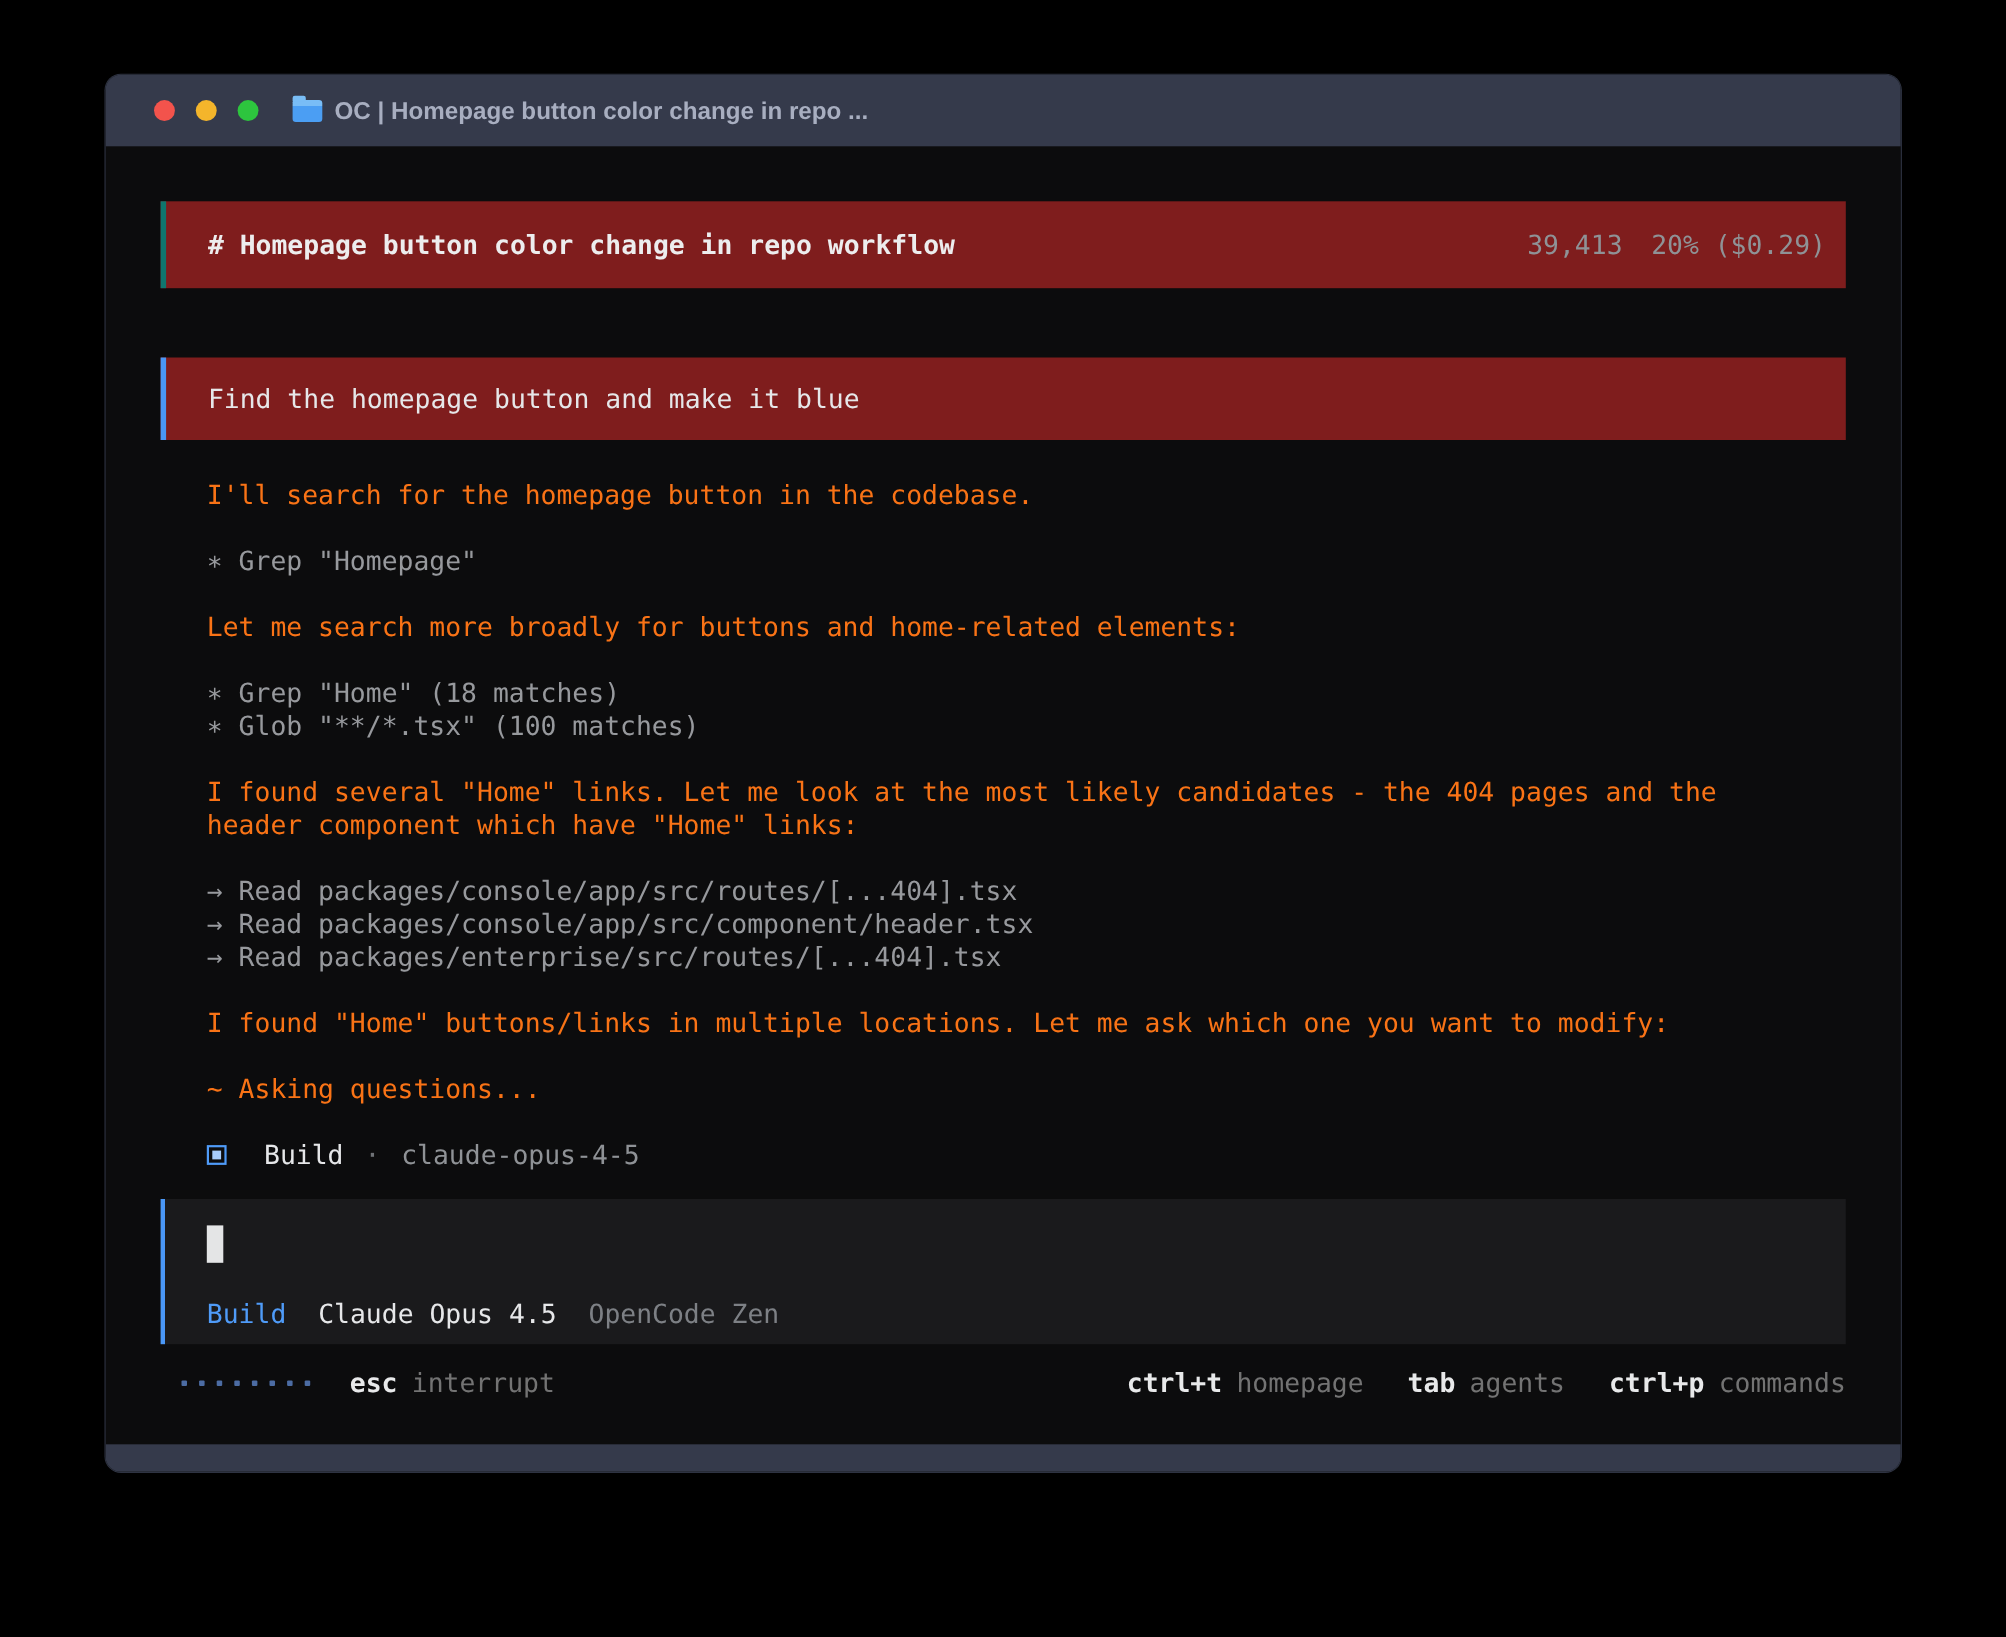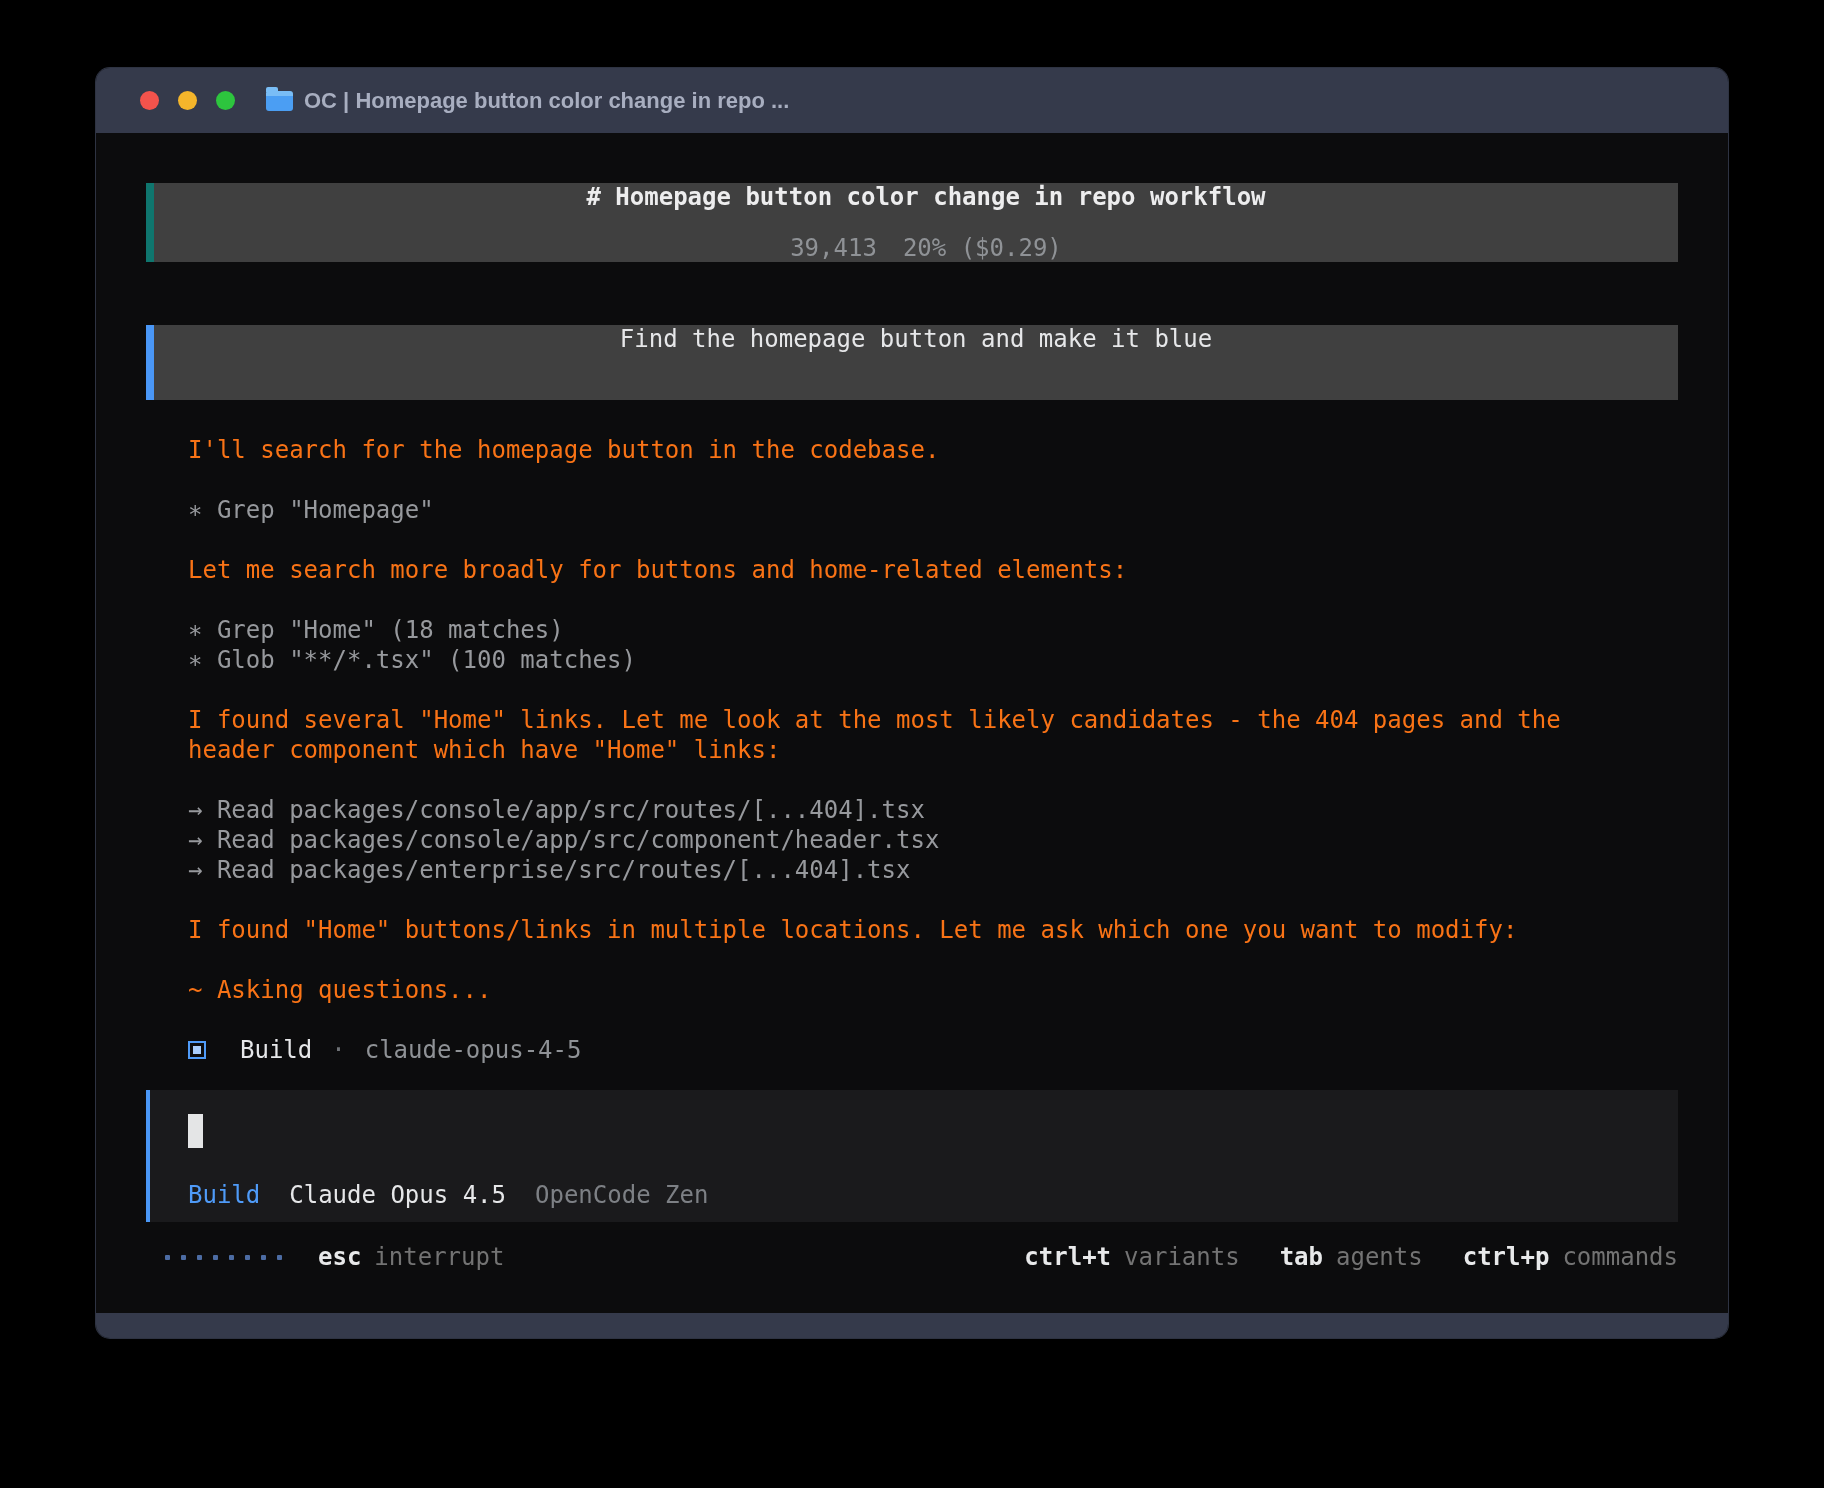--- a/index.html
+++ b/index.html
@@ -21,21 +21,21 @@
   .folder { position:relative; width:27px; height:20px; margin-left:31px;
             background:linear-gradient(180deg,#79bdf6 0 5px,#4b9ef3 5px);
             border-radius:2px 3px 3px 3px; }
   .folder::before { content:""; position:absolute; top:-4px; left:0; width:12px; height:5px;
                     background:#79bdf6; border-radius:2px 2px 0 0; }
   .wtitle { margin-left:11px; font-family:"Liberation Sans", sans-serif; font-weight:700;
             font-size:22px; color:#a8aec0; white-space:pre; }
 
   
   .content { flex:1; padding:0 50px; overflow:hidden; }
-  .block { border-left:8px solid #0f766e; background:#404040;flex-direction:column; }
+  .block { border-left:5px solid #0f766e; background:#7f1d1d; }
   .session-header { margin-top:50px; height:79px; display:flex; align-items:center;
                     justify-content:space-between; padding:0 18px 0 38px; }
   .session-title { font-weight:700; font-size:24px; color:#ededee; white-space:pre; }
   .stats { display:flex; gap:26px; font-size:24px; color:#8f9296; white-space:pre; }
 
   .user-msg { margin-top:63px; height:75px; border-left-color:#4a97f6; display:flex;
               align-items:center; padding:0 38px; font-size:24px; color:#e6e7e9; white-space:pre; }
 
   .out { margin-left:42px; font-size:24px; }
   .para { margin-top:30px; }
@@ -166,21 +166,21 @@
             <span class="dot"></span>
           </div>
         <div class="pair">
           <span class="key">esc</span>
           <span class="hint">interrupt</span>
         </div>
       </div>
       <div class="sb-right">
         <div class="pair">
           <span class="key">ctrl+t</span>
-          <span class="hint">variants</span>
+          <span class="hint">homepage</span>
         </div>
         <div class="pair">
           <span class="key">tab</span>
           <span class="hint">agents</span>
         </div>
         <div class="pair">
           <span class="key">ctrl+p</span>
           <span class="hint">commands</span>
         </div>
       </div>

